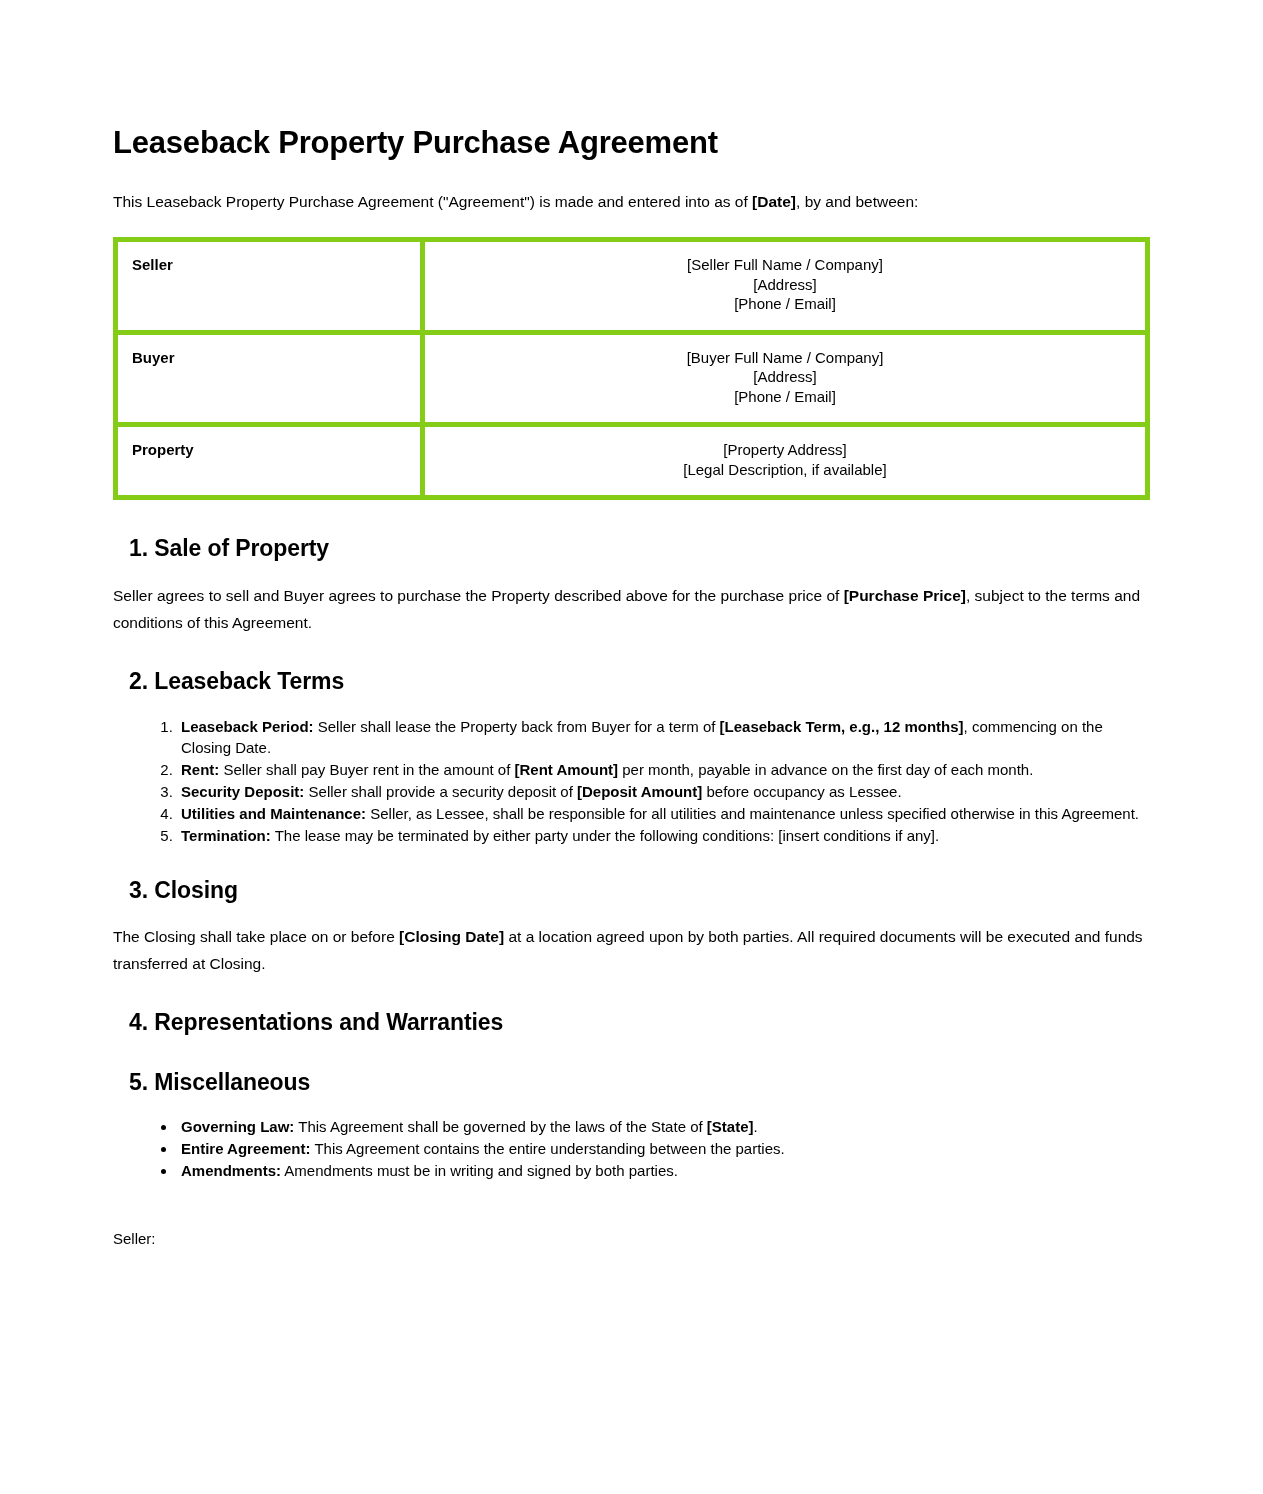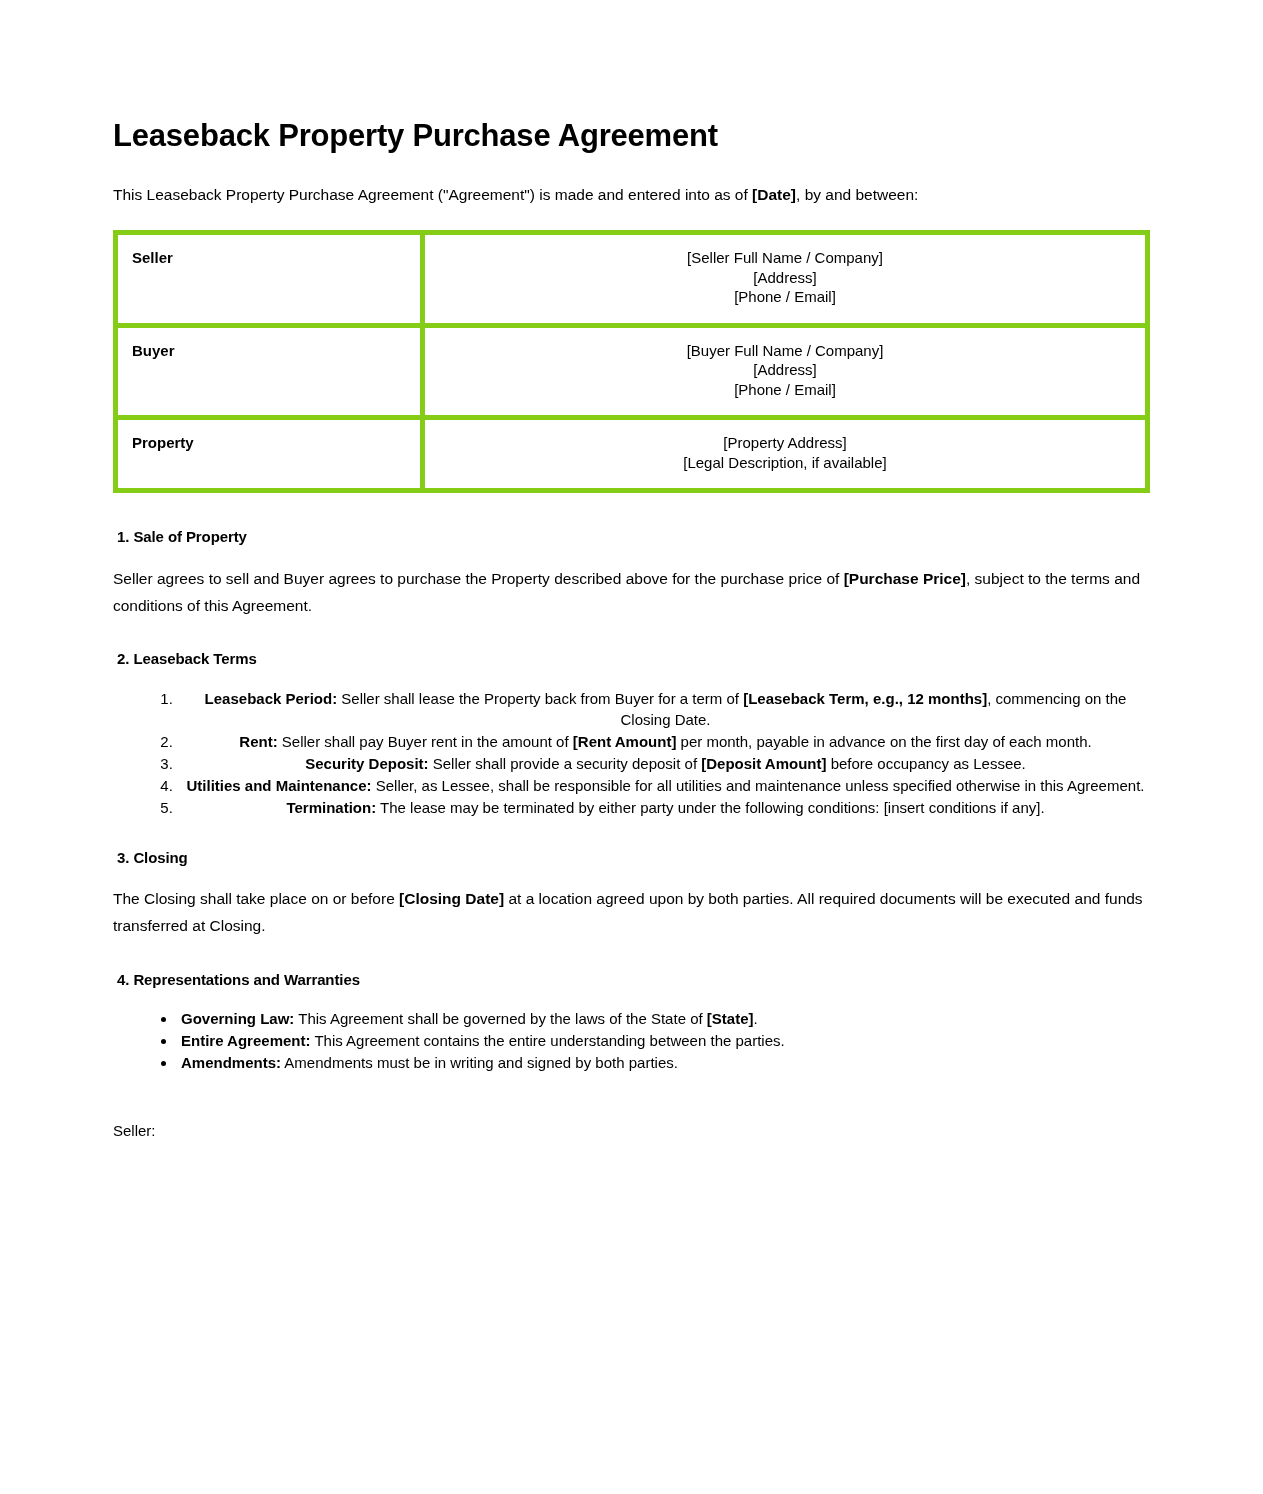--- a/index.html
+++ b/index.html
@@ -16,21 +16,21 @@
     position: relative;
     width: 1263px;
     height: 1494px;
     background: #ffffff;
     overflow: hidden;
     box-sizing: border-box;
   }
   .doc-clip {
     position: absolute;
     left: 0;
-    top: 4px;
+    top: 11px;
     width: 1263px;
     height: 1301px;
     overflow: hidden;
   }
   .content {
     padding: 113px 113px 0 113px;
     box-sizing: border-box;
     width: 1263px;
   }
 
@@ -71,34 +71,33 @@
   table.party-table td.value-cell .line {
     display: block;
     text-align: center;
   }
   table.party-table tr.r-seller td,
   table.party-table tr.r-buyer td {
     height: 57px;
   }
 
   h2.section-title {
-    font-size: 15px;
+    font-size: 23px;
     line-height: 1.3;
     font-weight: bold;
-    margin: 30px 0 19px 4px;
+    margin: 30px 0 19px 16px;
     letter-spacing: -0.1px;
   }
   h2.section-title.first { margin-top: 18px; }
 
   ol.num-list {
     margin: 0 0 18px 0;
     padding-left: 64px;
     font-size: 15px;
     line-height: 1.40;
-    text-align: center;
   }
   ol.num-list > li {
     margin: 0 0 1px 0;
     padding-left: 4px;
   }
   ul.bullet-list {
     margin: 0 0 18px 0;
     padding-left: 64px;
     font-size: 15px;
     line-height: 1.40;
@@ -167,20 +166,21 @@
         <li><span class="b">Security Deposit:</span><span> Seller shall provide a security deposit of </span><span class="b">[Deposit Amount]</span><span> before occupancy as Lessee.</span></li>
         <li><span class="b">Utilities and Maintenance:</span><span> Seller, as Lessee, shall be responsible for all utilities and maintenance unless specified otherwise in this Agreement.</span></li>
         <li><span class="b">Termination:</span><span> The lease may be terminated by either party under the following conditions: [insert conditions if any].</span></li>
       </ol>
 
       <h2 class="section-title">3. Closing</h2>
       <p class="para"><span>The Closing shall take place on or before </span><span class="b">[Closing Date]</span><span> at a location agreed upon by both parties. All required documents will be executed and funds transferred at Closing.</span></p>
 
       <h2 class="section-title">4. Representations and Warranties</h2>
 
+      <h2 class="section-title">5. Miscellaneous</h2>
       <ul class="bullet-list">
         <li><span class="b">Governing Law:</span><span> This Agreement shall be governed by the laws of the State of </span><span class="b">[State]</span><span>.</span></li>
         <li><span class="b">Entire Agreement:</span><span> This Agreement contains the entire understanding between the parties.</span></li>
         <li><span class="b">Amendments:</span><span> Amendments must be in writing and signed by both parties.</span></li>
       </ul>
 
       <div class="sig-block">
         <p class="sig-role">Seller:</p>
 
       </div>

